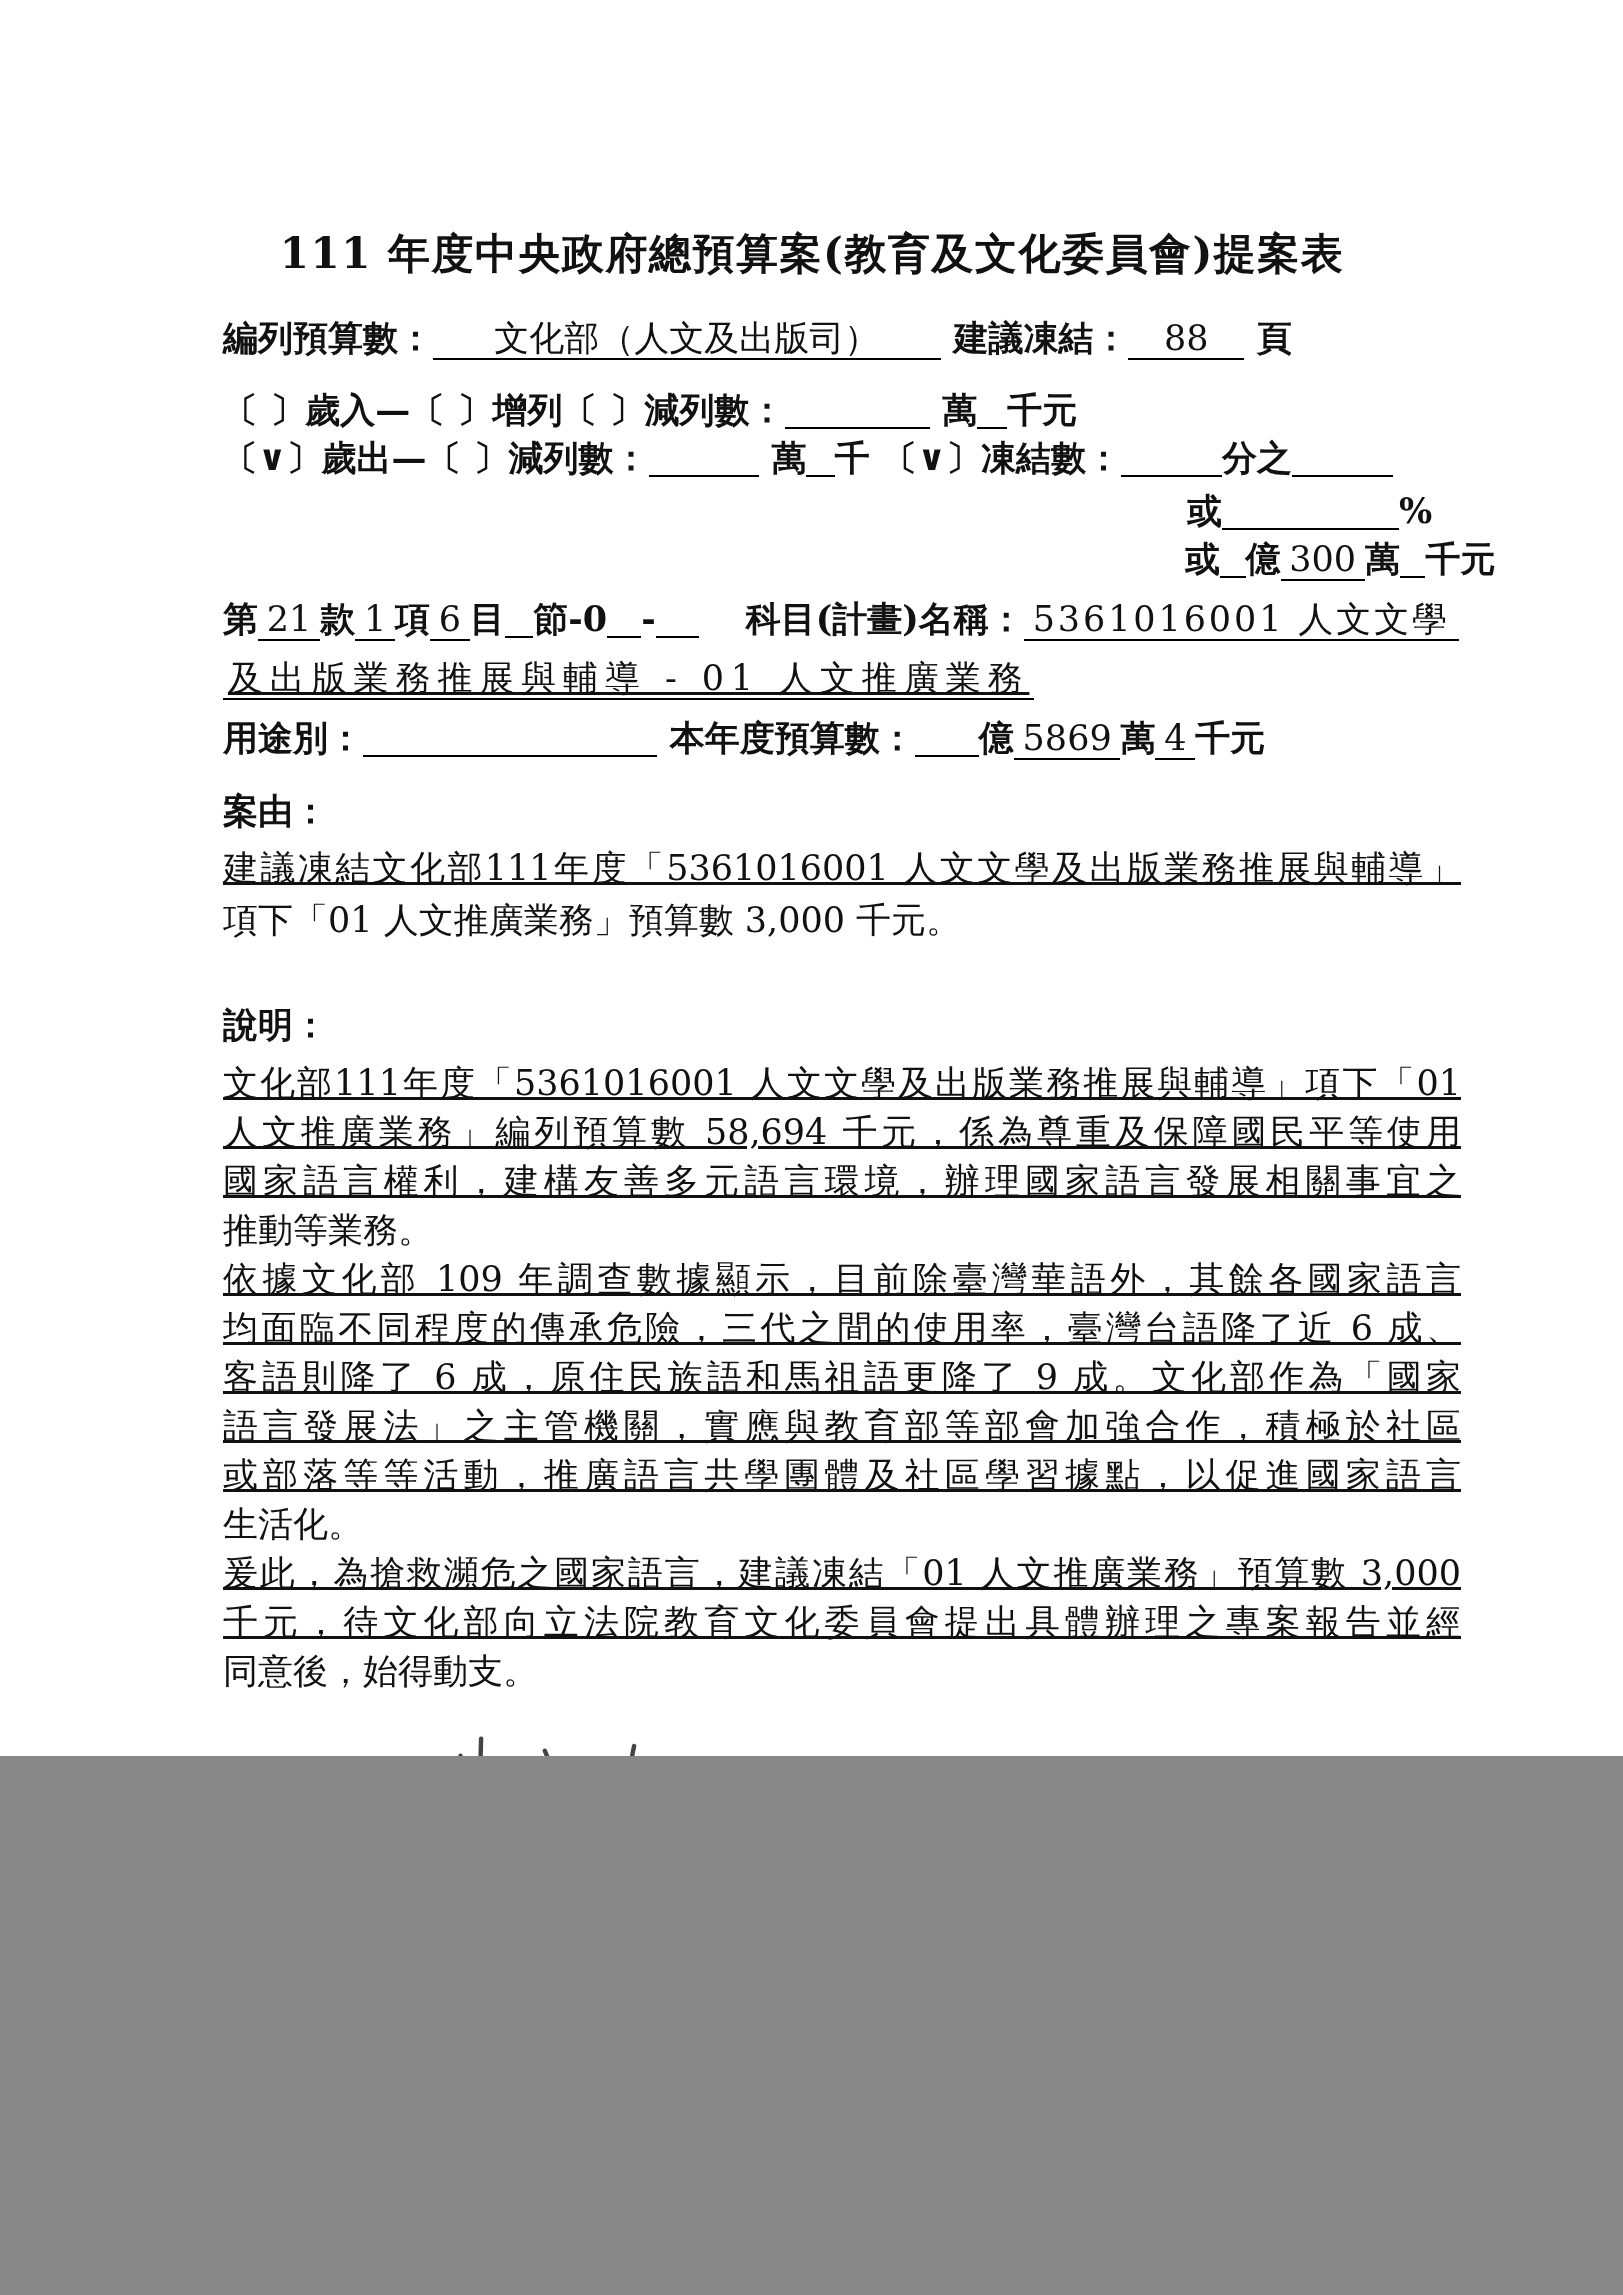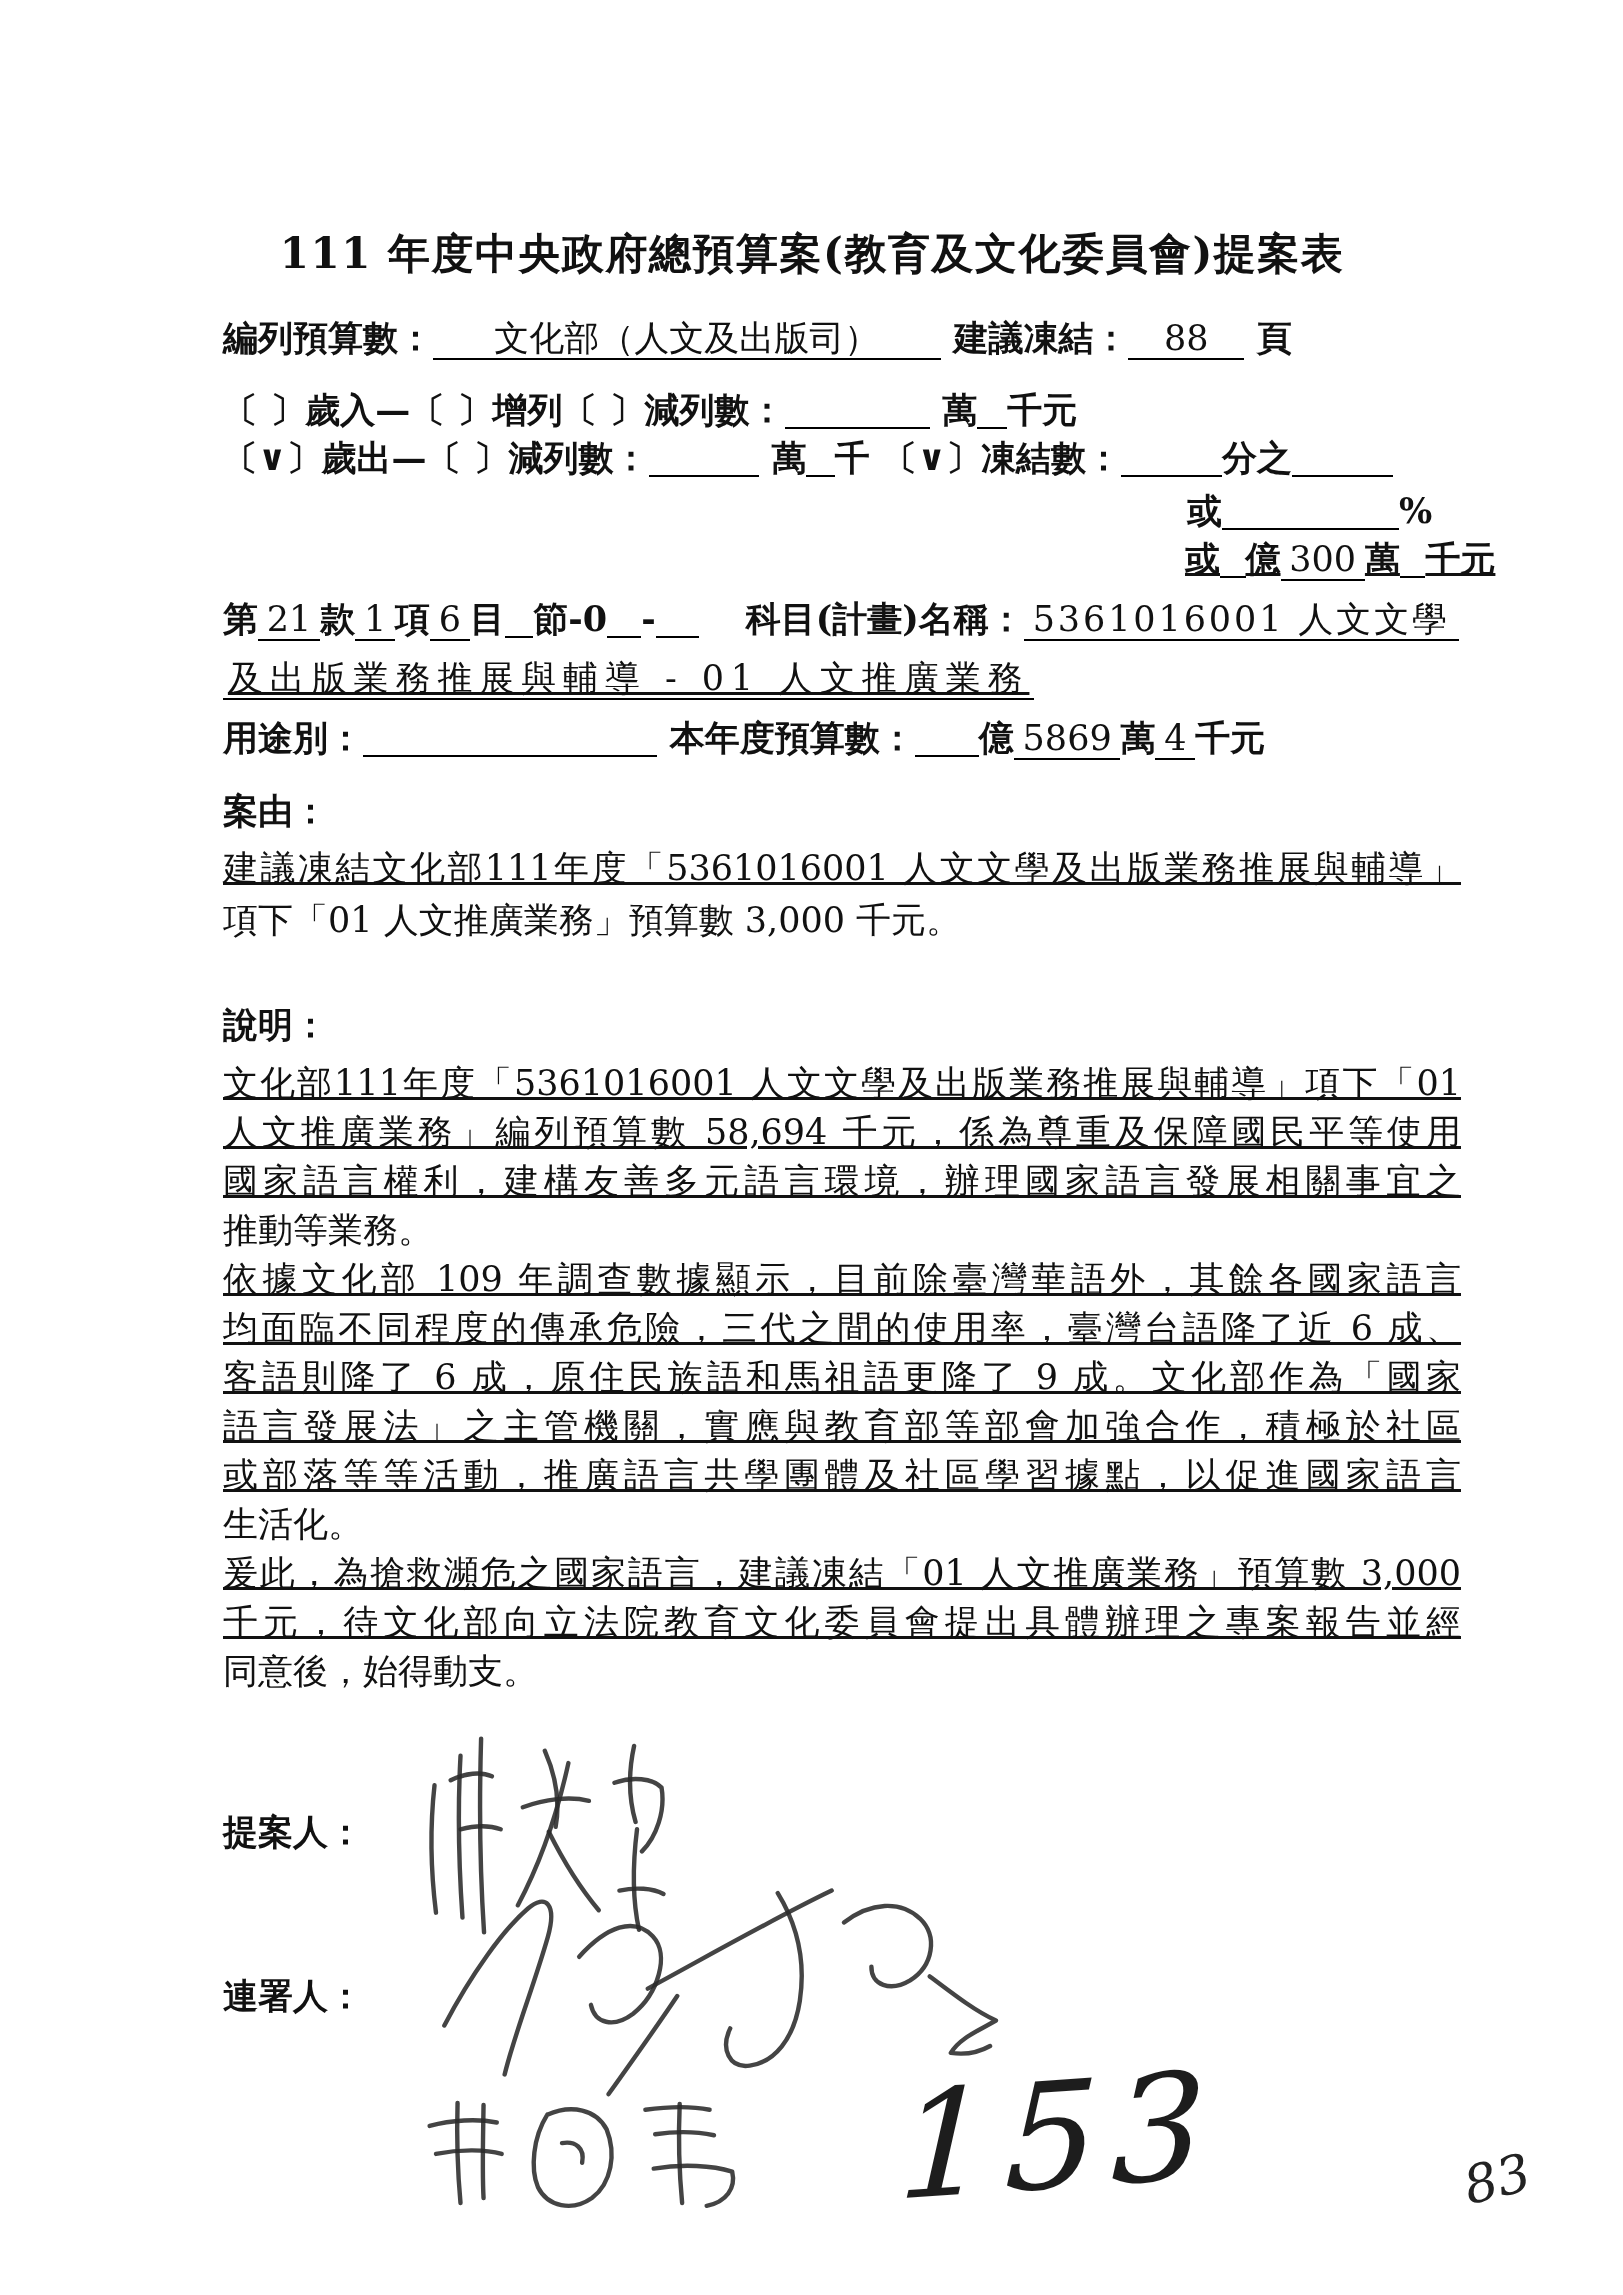--- a/index.html
+++ b/index.html
@@ -1,17 +1,17 @@
 <!DOCTYPE html>
 <html style="font-size:7.8px"><head>
 <meta charset="utf-8">
 <style>
   html,body{margin:0;padding:0;background:#888;}
   .page{
-    position:relative; width:1624px; height:2295px; background:#ffffff;
+    position:relative; width:1624px; height:1756px; background:#ffffff;
     font-family:"DejaVu Serif","Liberation Serif",serif; color:#111;
     overflow:hidden;
   }
   .line{position:absolute; white-space:nowrap; font-size:35px; line-height:1.15;}
   .b{font-weight:700;}
   .v{font-weight:400;}
   .title{left:0; top:230px; width:100%; text-align:center; font-size:42px; font-weight:700; letter-spacing:1.5px;}
   .blank{display:inline-block; border-bottom:2.9px solid #000; min-width:19.6px; vertical-align:-6.9px;}
   .blank.filled{vertical-align:baseline; text-align:center; padding:0 8.8px;}
   .cb{font-weight:700;}
@@ -49,21 +49,21 @@
   </div>
 
   <div class="line" style="left:223px; top:438px;">
     <span class="cb">〔∨〕</span><span class="b">歲出—</span><span class="cb">〔 〕</span><span class="b">減列數：</span><span class="blank" style="min-width:110px;"></span><span class="b g">萬</span><span class="blank" style="min-width:28.4px;"></span><span class="b">千</span><span class="cb g">〔∨〕</span><span class="b">凍結數：</span><span class="blank" style="min-width:101px;"></span><span class="b">分之</span><span class="blank" style="min-width:101px;"></span>
   </div>
 
   <div class="line" style="left:1187px; top:491px;">
     <span class="b">或</span><span class="blank" style="min-width:177px;"></span><span class="b">%</span>
   </div>
 
-  <div class="line" style="left:1185px; top:539px;text-decoration:underline;">
+  <div class="line" style="left:1185px; top:539px;">
     <span class="b">或</span><span class="blank" style="min-width:25.5px;"></span><span class="b">億</span><span class="blank filled v" style="min-width:64px;">300</span><span class="b">萬</span><span class="blank" style="min-width:25.5px;"></span><span class="b">千元</span>
   </div>
 
   <div class="line" style="left:223px; top:599px;">
     <span class="b">第</span><span class="blank filled v" style="min-width:34px;">21</span><span class="b">款</span><span class="blank filled v" style="min-width:19.6px;">1</span><span class="b">項</span><span class="blank filled v" style="min-width:21.6px;">6</span><span class="b">目</span><span class="blank" style="min-width:28.4px;"></span><span class="b">節-0</span><span class="blank" style="min-width:34px;"></span><span class="b">-</span><span class="blank" style="min-width:43px;"></span><span class="b" style="margin-left:47px;">科目(計畫)名稱：</span><span class="blank filled v" style="min-width:373px; letter-spacing:2.9px;">5361016001 人文文學</span>
   </div>
 
   <div class="line" style="left:223px; top:658px;">
     <span class="blank filled v" style="letter-spacing:6.9px; padding:0 4.9px;text-decoration:underline;">及出版業務推展與輔導 - 01 人文推廣業務</span>
   </div>

